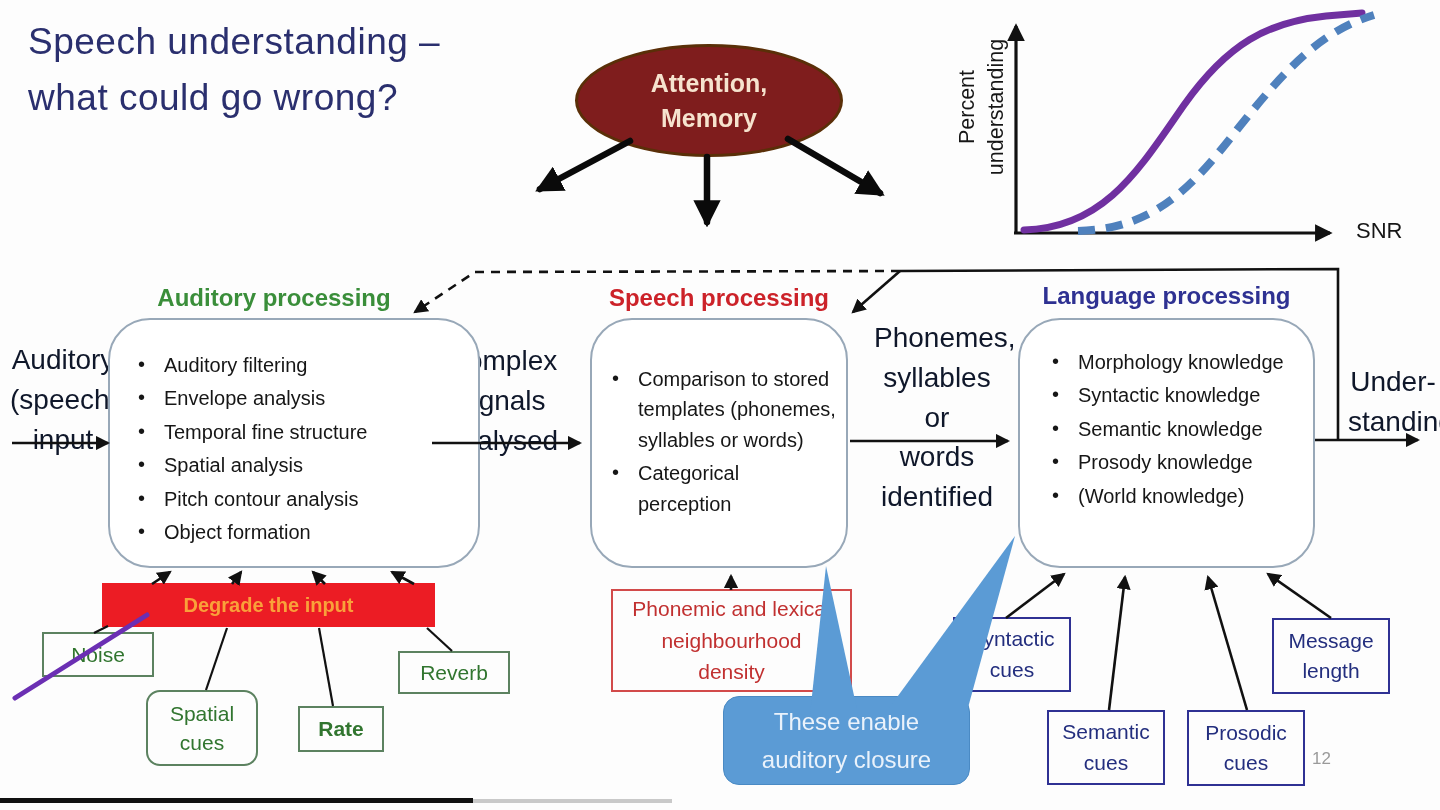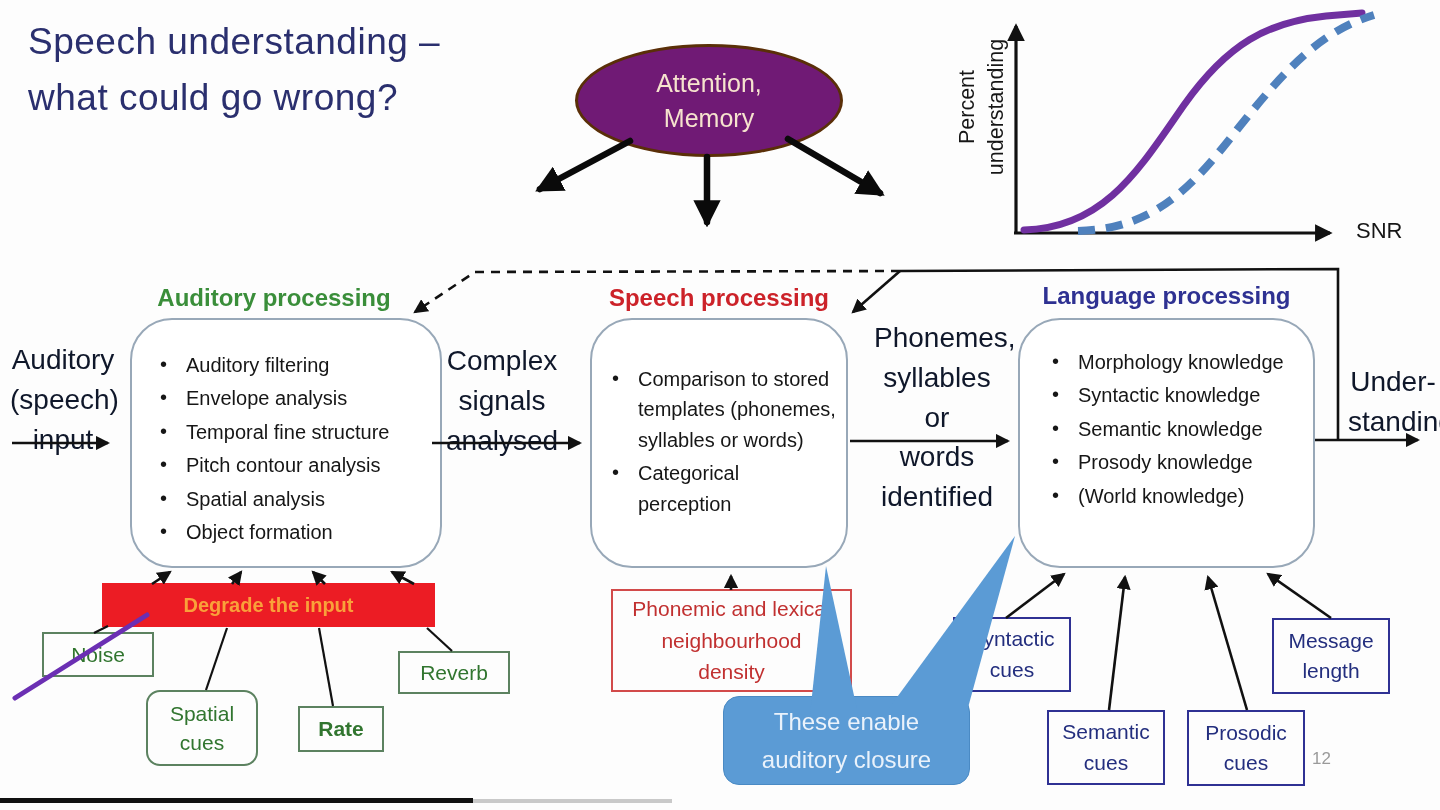--- a/index.html
+++ b/index.html
@@ -4,23 +4,23 @@
 <style>
   html,body{margin:0;padding:0;background:#e9e9e9;}
   .slide{position:relative;width:1440px;height:810px;background:#fdfdfd;overflow:hidden;
          font-family:"Liberation Sans","DejaVu Sans",sans-serif;color:#1a1a1a;}
   .abs{position:absolute;}
   .preline{white-space:pre-line;}
   .ctr{text-align:center;}
 
   .slide-title{font-size:37px;line-height:1.52;color:#2a2f6e;letter-spacing:0.5px;}
 
-  .ellipse{background:#701a75;border:3px solid #5a2f08;border-radius:50%;
+  .ellipse{background:#7f1d1d;border:3px solid #5a2f08;border-radius:50%;
            display:flex;align-items:center;justify-content:center;
-           color:#f6e3ce;font-weight:normal;font-size:25px;line-height:1.4;text-align:center;}
+           color:#f6e3ce;font-weight:bold;font-size:25px;line-height:1.4;text-align:center;}
 
   .procbox{background:#ffffff;border:2px solid #98a8b8;border-radius:42px;box-sizing:border-box;}
   .boxtitle{font-size:24px;font-weight:bold;text-align:center;}
   .t-green{color:#3a8e3a;}
   .t-red{color:#cc2229;}
   .t-navy{color:#2e3192;}
 
   ul.blist{margin:0;padding:0;list-style:none;font-size:20px;line-height:1.52;color:#161616;}
   ul.blist li{position:relative;padding-left:34px;margin:0 0 3px 0;}
   ul.blist li::before{content:"\2022";position:absolute;left:8px;top:-1px;font-size:20px;color:#161616;}
@@ -79,27 +79,27 @@
 syllables or
 words
 identified</div>
   <div class="abs sidelabel preline ctr" style="left:1348px;top:362px;width:90px;">Under-
 standing</div>
 
   <div class="abs boxtitle t-green" style="left:118px;top:284px;width:312px;">Auditory processing</div>
   <div class="abs boxtitle t-red" style="left:590px;top:284px;width:258px;">Speech processing</div>
   <div class="abs boxtitle t-navy" style="left:1018px;top:282px;width:297px;">Language processing</div>
 
-  <div class="abs procbox" style="left:130px;top:318px;width:312px;height:250px;padding:30px 8px 0 20px;">
+  <div class="abs procbox" style="left:108px;top:318px;width:372px;height:250px;padding:30px 8px 0 20px;">
     <ul class="blist">
       <li>Auditory filtering</li>
       <li>Envelope analysis</li>
       <li>Temporal fine structure</li>
+      <li>Spatial analysis</li>
       <li>Pitch contour analysis</li>
-      <li>Spatial analysis</li>
       <li>Object formation</li>
     </ul>
   </div>
 
   <div class="abs procbox" style="left:590px;top:318px;width:258px;height:250px;padding:44px 10px 1px 12px;">
     <ul class="blist">
       <li>Comparison to stored templates (phonemes, syllables or words)</li>
       <li>Categorical perception</li>
     </ul>
   </div>

